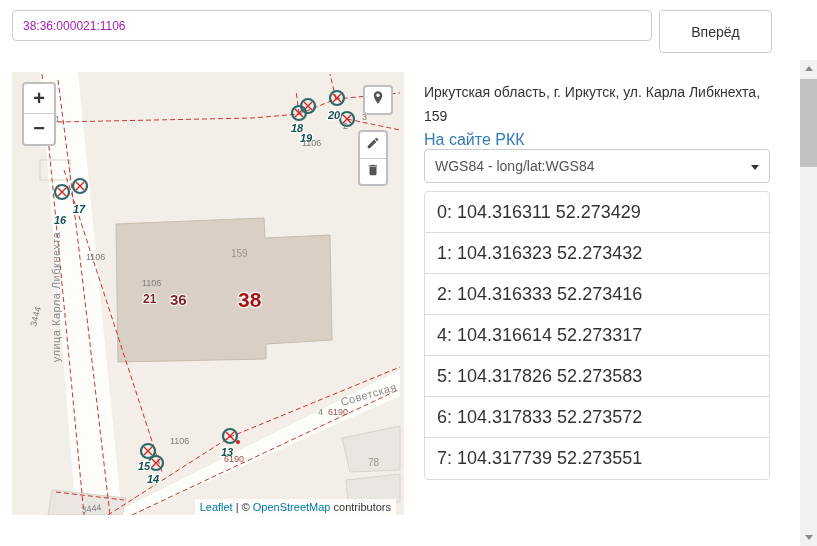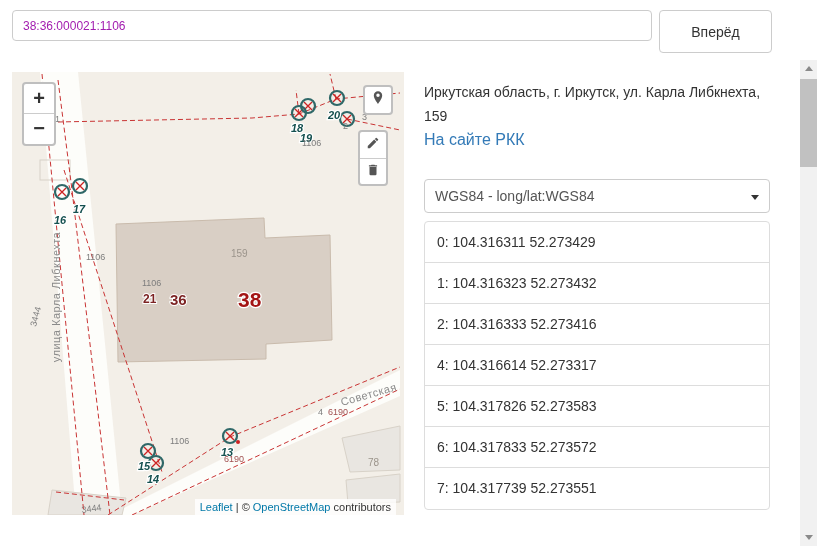--- a/index.html
+++ b/index.html
@@ -69,32 +69,32 @@
     position: absolute; right: 8px; bottom: 0; background: rgba(255,255,255,0.8);
     font-size: 11px; color: #333; padding: 2px 5px; z-index: 5;
   }
   .attribution a { color: #0078A8; text-decoration: none; }
 
   
   .panel { position: absolute; left: 424px; top: 80px; width: 346px; }
   .address { font-size: 14px; color: #333; line-height: 24px; }
   .rkk-link { display: inline-block; margin-top: 3px; font-size: 16px; color: #337ab7; text-decoration: none; cursor: pointer; }
   .crs-select {
-    margin-top: 30px; height: 34px; border: 1px solid #ccc; border-radius: 4px;
+    margin-top: 0; height: 34px; border: 1px solid #ccc; border-radius: 4px;
     display: flex; align-items: center; padding: 0 10px; font-size: 14px; color: #555;
     position: relative; background: #fff; cursor: pointer;
   }
   .crs-caret {
     position: absolute; right: 10px; top: 15px; width: 0; height: 0;
     border-left: 4px solid transparent; border-right: 4px solid transparent;
     border-top: 5px solid #333;
   }
   .coord-list { margin-top: 8px; border: 1px solid #ddd; border-radius: 4px; background: #fff; overflow: hidden; }
   .coord-row {
-    height: 41px; line-height: 40px; padding: 0 12px; font-size: 14px; color: #333;
+    height: 41px; line-height: 40px; padding: 0 12px; font-size: 18px; color: #333;
     border-bottom: 1px solid #ddd;
   }
   .coord-row:last-child { border-bottom: none; }
 
   
   .scrollbar {
     position: absolute; right: 0; top: 60px; width: 17px; height: 486px;
     background: #f1f1f1;
   }
   .scroll-btn { position: absolute; left: 0; width: 17px; height: 17px; display: flex; align-items: center; justify-content: center; cursor: pointer; }

